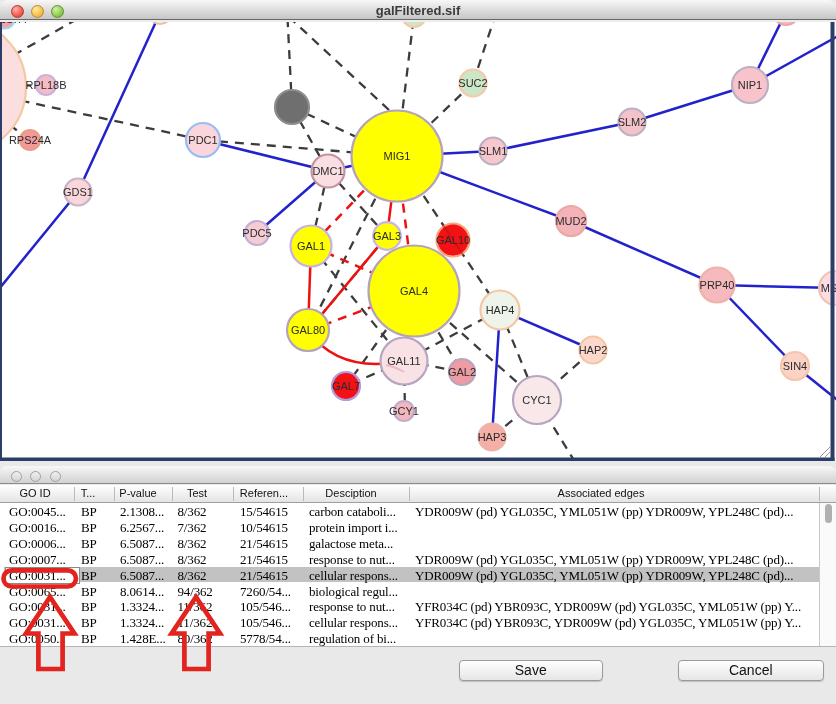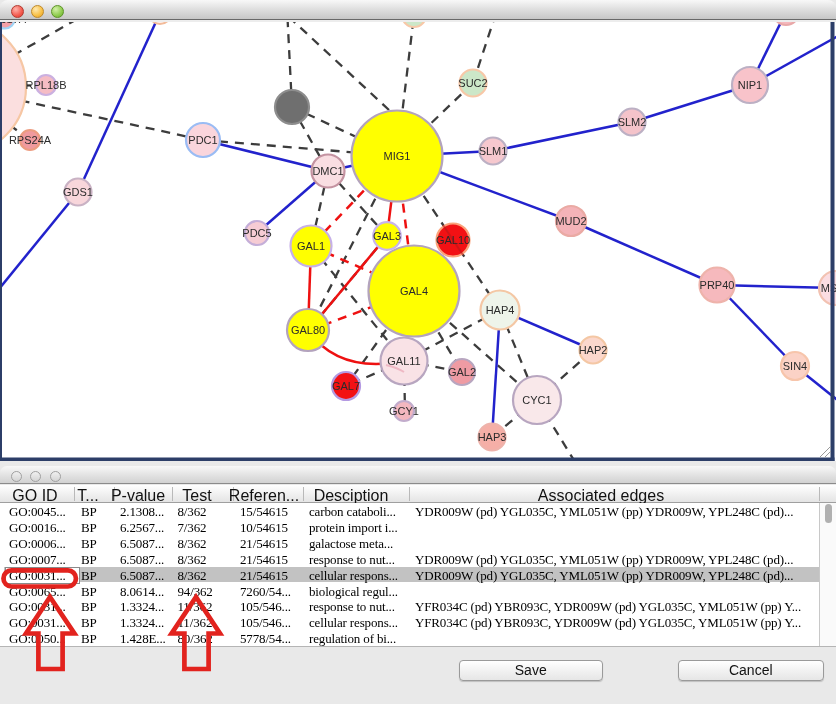--- a/index.html
+++ b/index.html
@@ -16,21 +16,21 @@
 .er{stroke:#ee1111;stroke-width:2.5;}
 .erd{stroke:#ee1111;stroke-width:2.5;stroke-dasharray:9 7;}
 .nl{font-family:"Liberation Sans",sans-serif;font-size:11px;fill:#2b2b2b;text-anchor:middle;dominant-baseline:central;}
 #win2{position:absolute;left:0;top:466px;width:836px;height:238px;background:#e9e9e9;border-radius:7px 7px 0 0;}
 #titlebar2{position:absolute;left:0;top:0;width:836px;height:17px;border-radius:7px 7px 0 0;
  background:linear-gradient(#f8f8f8,#e0e0e0 60%,#d2d2d2);border-bottom:1px solid #8b8b8b;}
 #titlebar2 .t{position:absolute;left:0;right:0;top:2px;text-align:center;font-size:13px;font-weight:bold;color:#7e7e7e;}
 .tg{position:absolute;top:4.5px;width:9px;height:9px;border-radius:50%;border:1px solid #a0a0a0;background:linear-gradient(#f0f0f0,#d4d4d4);}
 #hdr{position:absolute;left:0;top:485px;width:836px;height:17px;background:linear-gradient(#ffffff,#e4e4e4);border-bottom:1px solid #9f9f9f;}
 .hsep{position:absolute;top:2px;bottom:1px;width:1px;background:#b9b9b9;}
-.h{position:absolute;top:2px;font-size:16px;color:#111;transform:translateX(-50%);white-space:pre;}
+.h{position:absolute;top:2px;font-size:11px;color:#111;transform:translateX(-50%);white-space:pre;}
 #tbody{position:absolute;left:0;top:503px;width:836px;height:143px;background:#ffffff;overflow:hidden;}
 .row{position:absolute;left:4px;width:819px;height:15.9px;font-family:Liberation Serif, serif;}
 .row-sel{background:#c2c2c2;}
 .c{position:absolute;top:1px;font-size:13px;color:#000;white-space:pre;letter-spacing:-0.15px;}
 .cellbox{position:absolute;left:1px;top:0.5px;width:73px;height:14.5px;background:#fff;border:1px solid #8a8a8a;}
 #vscroll{position:absolute;left:819px;top:503px;width:17px;height:143px;background:#fafafa;border-left:1px solid #c8c8c8;}
 #thumb{position:absolute;left:5px;top:1px;width:7px;height:19px;border-radius:4px;background:#b0b0b0;}
 #belowline{position:absolute;left:0;top:646px;width:836px;height:1px;background:#b5b5b5;}
 .btn{position:absolute;top:659.5px;height:19px;border:1px solid #9a9a9a;border-radius:4px;
  background:linear-gradient(#ffffff,#f3f3f3 45%,#e6e6e6);box-shadow:0 1px 1px rgba(0,0,0,0.18);
@@ -168,20 +168,21 @@
 <rect x="0" y="457.5" width="834.5" height="3.5" fill="#2c3e68"></rect>
 <g stroke="#9a9a9a" stroke-width="1">
         <line x1="820" y1="457" x2="831" y2="446"></line>
         <line x1="825" y1="457" x2="831" y2="451"></line>
       </g>
 </svg></div>
 <div id="titlebar1">
     <div class="tl" id="tlr"></div>
     <div class="tl" id="tly"></div>
     <div class="tl" id="tlg"></div>
+    <div class="t">galFiltered.sif</div>
   </div>
 <div id="tbshadow"></div>
 <div id="win2">
  <div id="titlebar2">
       <div class="tg" style="left:10.5px"></div>
       <div class="tg" style="left:29.5px"></div>
       <div class="tg" style="left:50px"></div>
     </div>
 </div>
 <div id="hdr">

